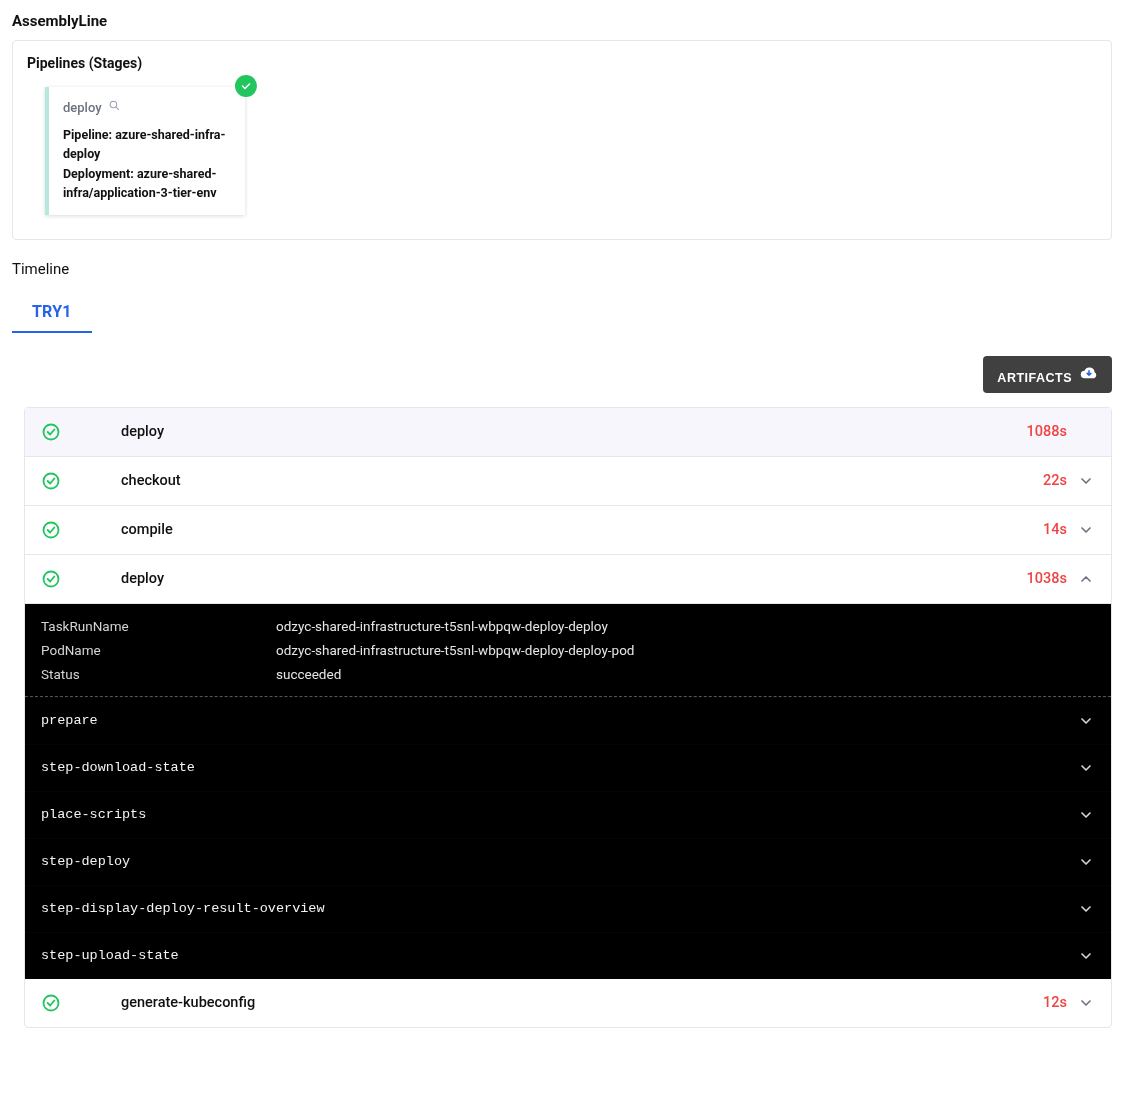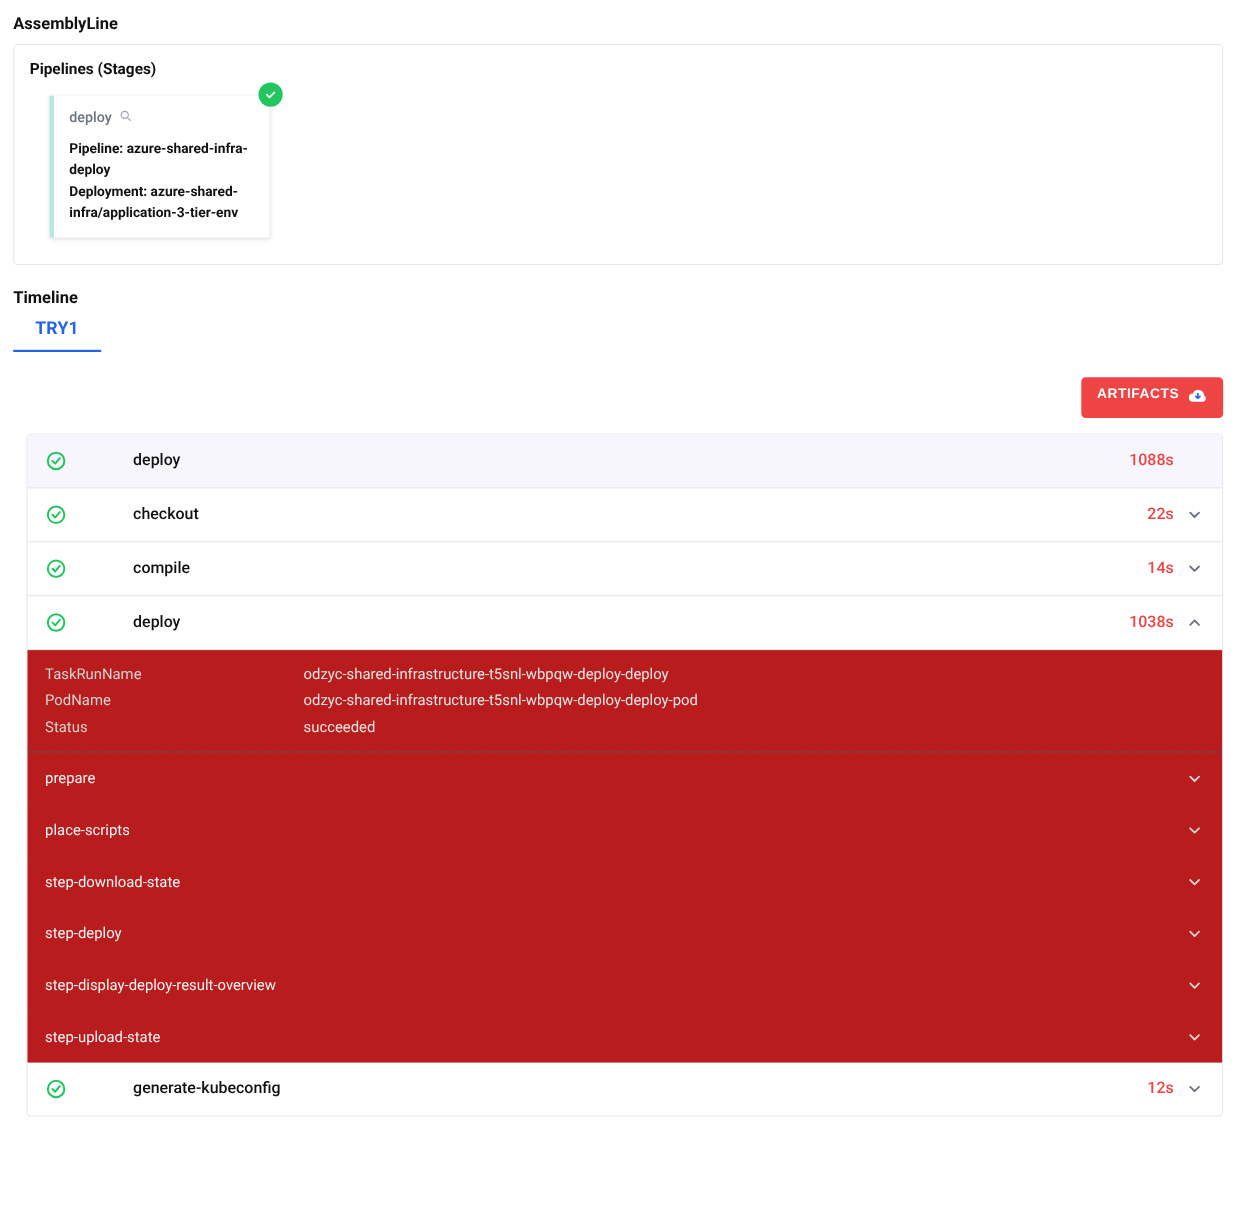--- a/index.html
+++ b/index.html
@@ -62,23 +62,23 @@
   }
   .pipeline-card-header svg { width: 13px; height: 13px; }
   .pipeline-card-body {
     font-size: 12.5px;
     font-weight: 700;
     line-height: 1.55;
     color: #111;
   }
   .pipeline-card-body .label { font-weight: 700; }
   .timeline-title {
-    font-weight: 700;
+    font-weight: 400;
     font-size: 15px;
-    margin-bottom: 0;
+    margin-bottom: 14px;
   }
   .tabs {
     border-bottom: 1px solid transparent;
     margin-bottom: 22px;
   }
   .tab {
     display: inline-block;
     padding: 10px 20px 10px 20px;
     font-size: 16px;
     font-weight: 700;
@@ -86,30 +86,30 @@
     border-bottom: 2px solid #2563eb;
     cursor: pointer;
     letter-spacing: 0.2px;
   }
   .artifacts-row {
     display: flex;
     justify-content: flex-end;
     margin-bottom: 14px;
   }
   .artifacts-btn {
-    background: #ef4444;
+    background: #404040;
     color: #fff;
     border: none;
     border-radius: 4px;
     padding: 8px 14px;
     font-size: 12.5px;
     font-weight: 700;
     letter-spacing: 0.5px;
     display: inline-flex;
-    align-items: flex-start;
+    align-items: flex-end;
     gap: 8px;
     cursor: pointer;
   }
   .artifacts-btn svg { width: 18px; height: 18px; }
   .timeline-list {
     border: 1px solid #e5e7eb;
     border-radius: 4px;
     margin-left: 12px;
     margin-right: 0;
   }
@@ -137,42 +137,42 @@
   .tl-chevron {
     width: 18px;
     height: 18px;
     display:flex;
     align-items:center;
     justify-content:center;
     color:#6b7280;
   }
   .tl-chevron svg { width: 16px; height: 16px; }
   .details-block {
-    background: #b91c1c;
+    background: #000000;
     color: #e5e5e5;
     font-size: 13.5px;
   }
   .details-meta {
     padding: 10px 16px 10px 16px;
     border-bottom: 1px dashed #555;
   }
   .meta-row {
     display: flex;
     padding: 4px 0;
   }
   .meta-key { width: 235px; color:#d4d4d4; }
   .meta-val { color:#e5e5e5; }
   .step-row {
     display: flex;
     align-items: center;
     padding: 14px 16px;
     border-top: 1px solid rgba(255,255,255,0.02);
     cursor: pointer;
   }
-  .step-row .step-name { flex:1; color:#f3f4f6; }
+  .step-row .step-name { flex:1; color:#f3f4f6;font-family:Liberation Mono, monospace; }
   .step-row .tl-chevron { color:#d4d4d4; }
 </style>
 </head>
 <body>
 
 <div class="section-title">AssemblyLine</div>
 
 <div class="stages-panel">
   <div class="stages-label">Pipelines (Stages)</div>
 
@@ -298,29 +298,29 @@
 
     <div class="step-row">
       <span class="step-name">prepare</span>
       <span class="tl-chevron">
           <svg viewBox="0 0 24 24" fill="none" stroke="currentColor" stroke-width="2.5" stroke-linecap="round" stroke-linejoin="round">
             <polyline points="6 9 12 15 18 9"></polyline>
           </svg>
         </span>
     </div>
     <div class="step-row">
+      <span class="step-name">step-download-state</span>
+      <span class="tl-chevron">
+          <svg viewBox="0 0 24 24" fill="none" stroke="currentColor" stroke-width="2.5" stroke-linecap="round" stroke-linejoin="round">
+            <polyline points="6 9 12 15 18 9"></polyline>
+          </svg>
+        </span>
+    </div>
+    <div class="step-row">
       <span class="step-name">place-scripts</span>
-      <span class="tl-chevron">
-          <svg viewBox="0 0 24 24" fill="none" stroke="currentColor" stroke-width="2.5" stroke-linecap="round" stroke-linejoin="round">
-            <polyline points="6 9 12 15 18 9"></polyline>
-          </svg>
-        </span>
-    </div>
-    <div class="step-row">
-      <span class="step-name">step-download-state</span>
       <span class="tl-chevron">
           <svg viewBox="0 0 24 24" fill="none" stroke="currentColor" stroke-width="2.5" stroke-linecap="round" stroke-linejoin="round">
             <polyline points="6 9 12 15 18 9"></polyline>
           </svg>
         </span>
     </div>
     <div class="step-row">
       <span class="step-name">step-deploy</span>
       <span class="tl-chevron">
           <svg viewBox="0 0 24 24" fill="none" stroke="currentColor" stroke-width="2.5" stroke-linecap="round" stroke-linejoin="round">

